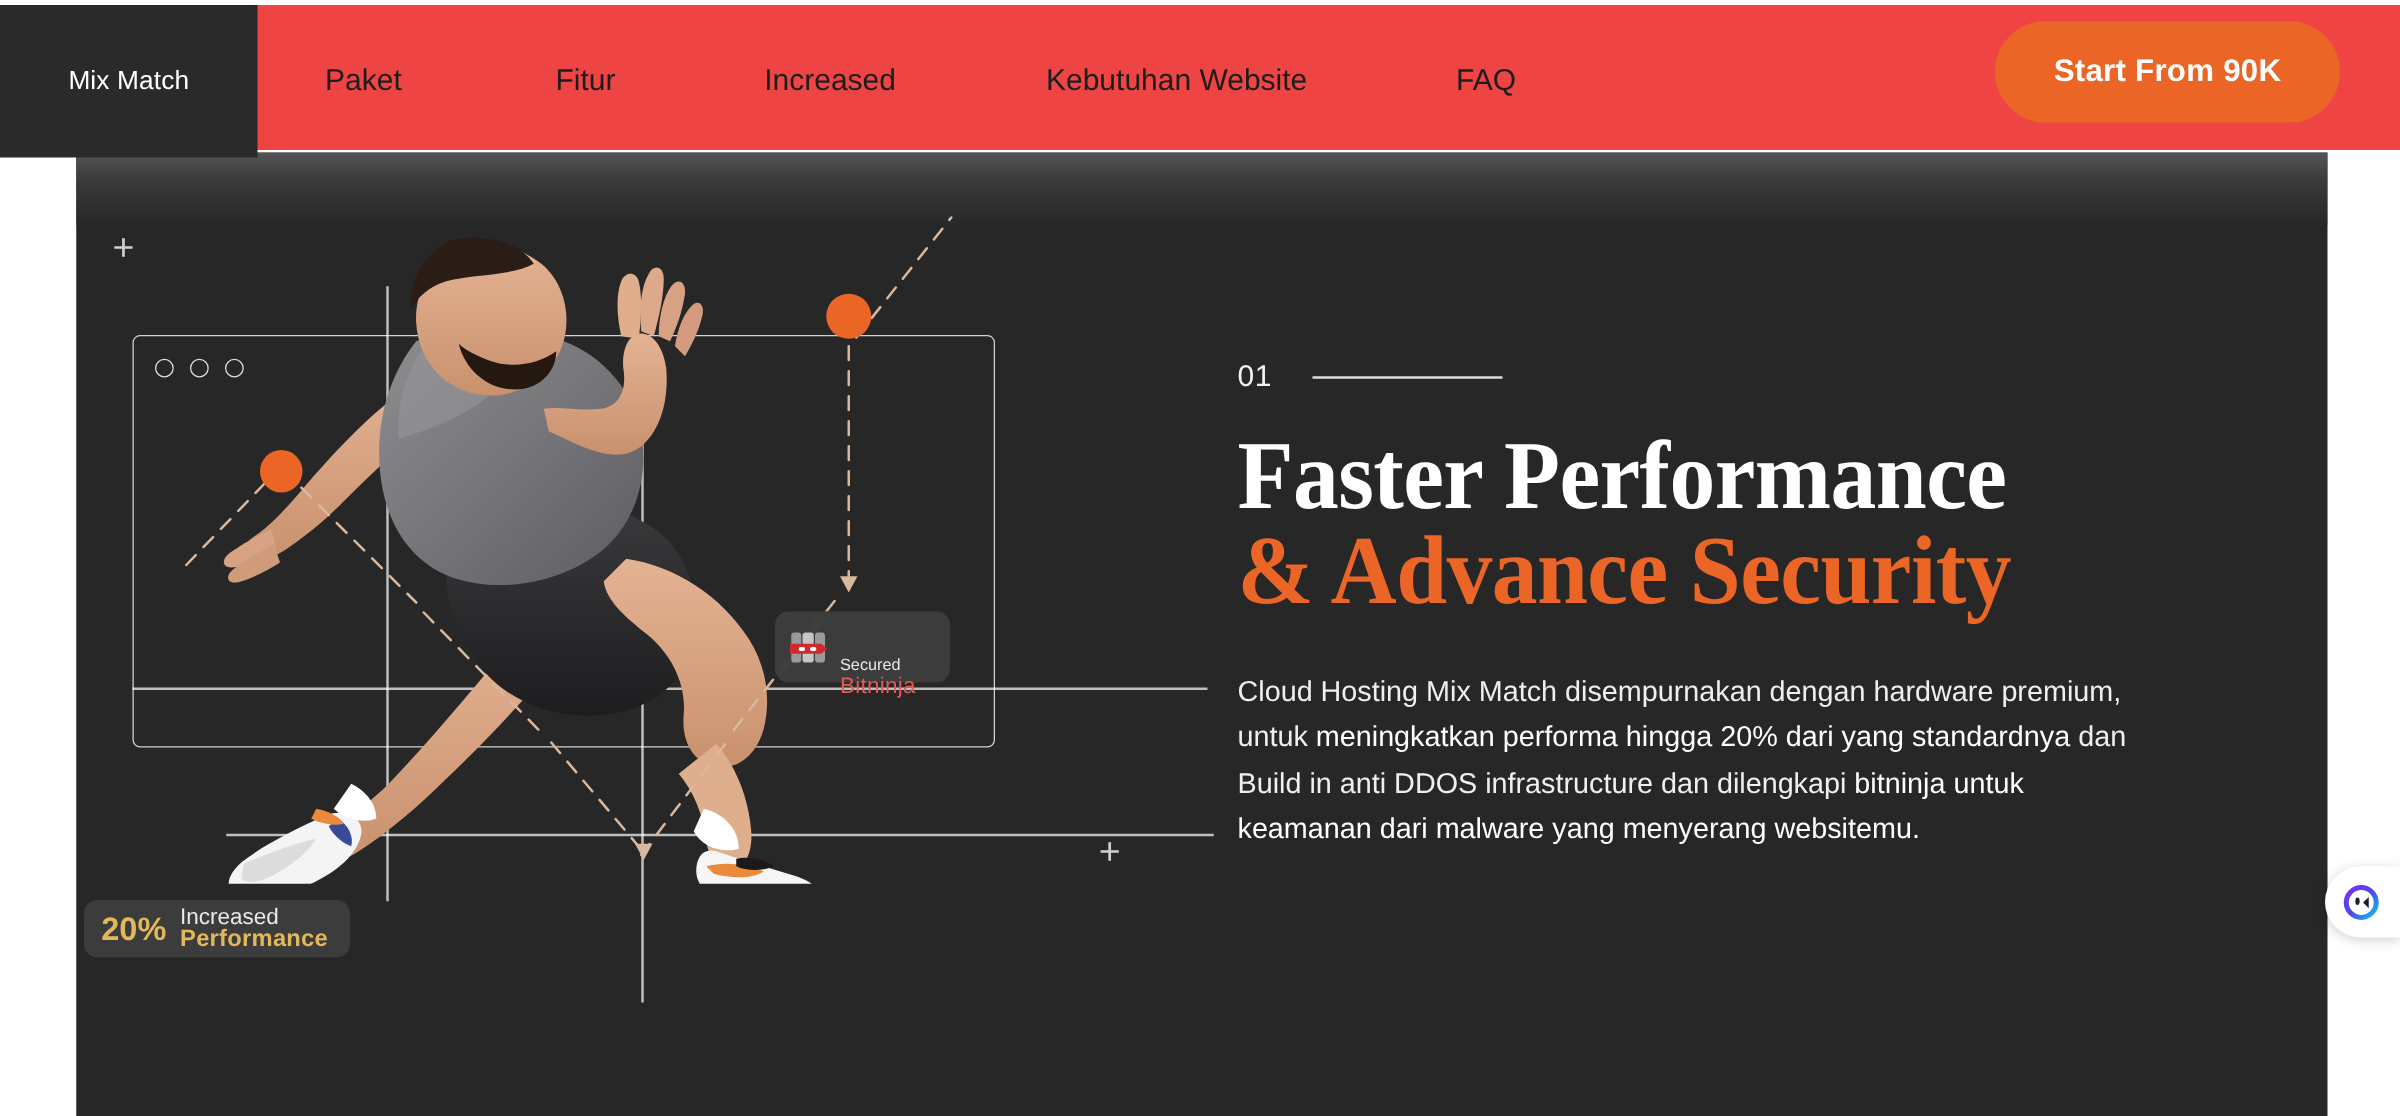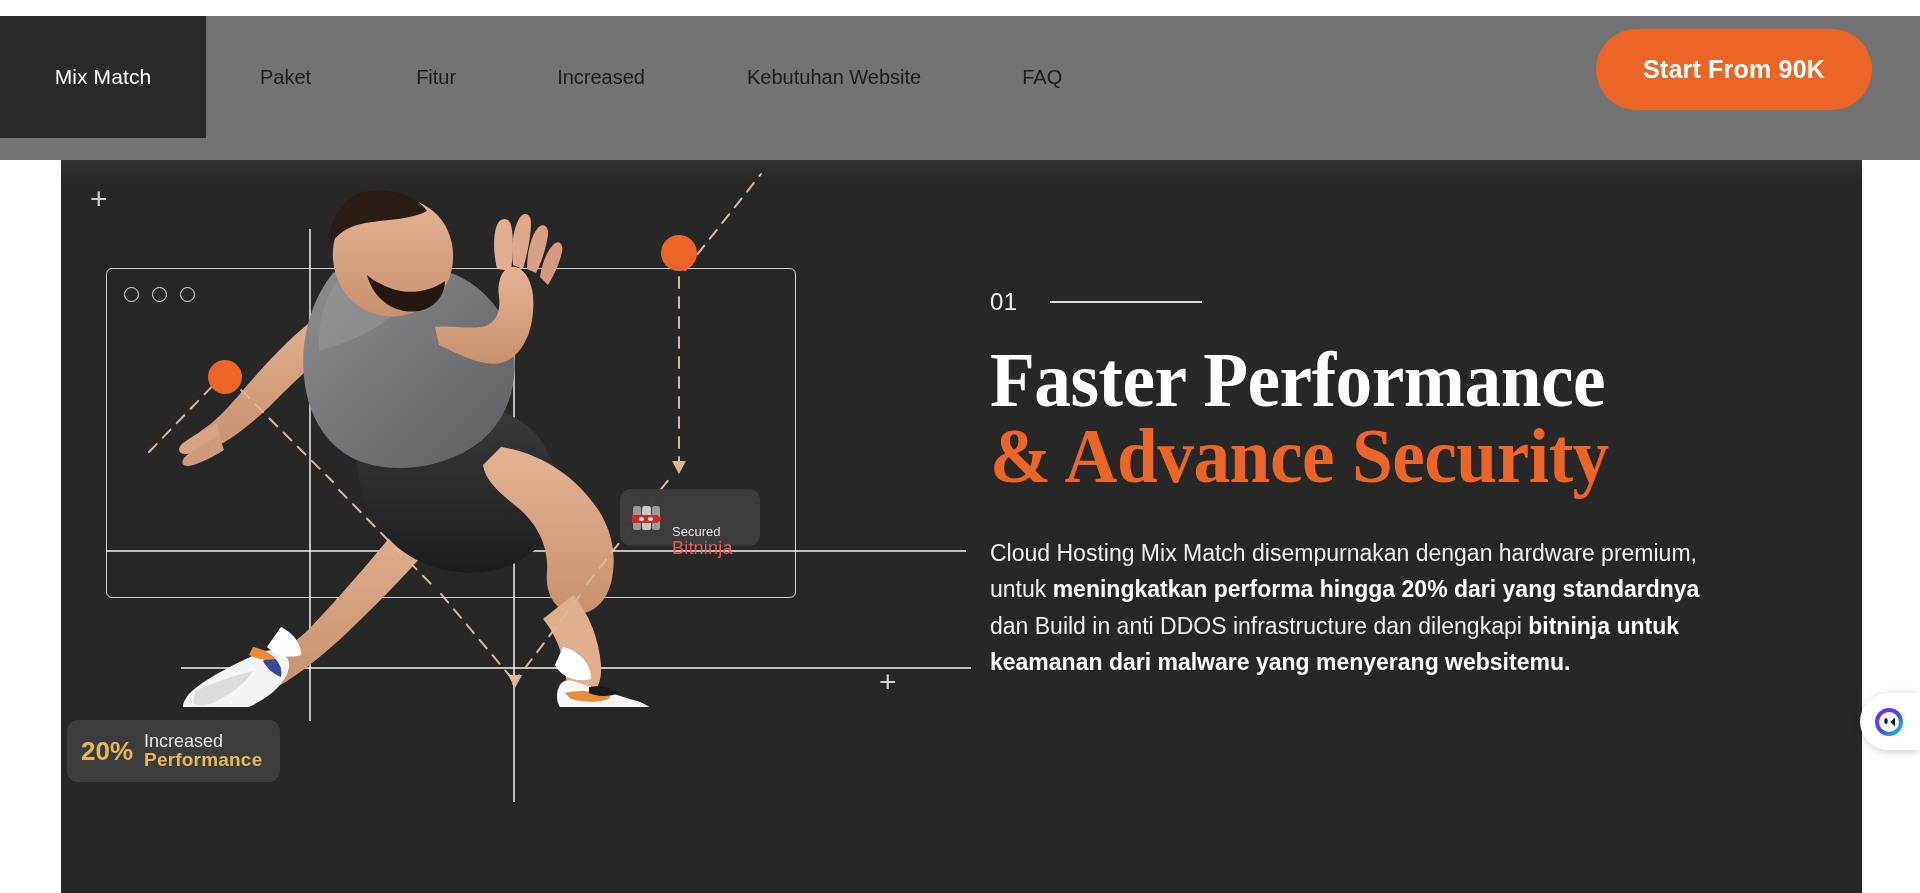--- a/index.html
+++ b/index.html
@@ -6,44 +6,44 @@
   html, body {
     width: 1920px; height: 893px;
     overflow: hidden;
     background: #ffffff;
     font-family: "Liberation Sans", sans-serif;
   }
   .page { position: relative; width: 1920px; height: 893px; background: #ffffff; }
 
   
   .navbar {
-    position: absolute; top: 16px; left: 0;
-    width: 1920px; height: 144px;
-    background: #737373;
+    position: absolute; top: 4px; left: 0;
+    width: 1920px; height: 116px;
+    background: #ef4444;
     z-index: 40;
   }
   .brand-block {
     position: absolute; top: 0; left: 0;
     width: 206px; height: 122px;
     background: #2a2a2a;
     display: flex; align-items: center; justify-content: center;
   }
   .brand-label {
     color: #ffffff; font-size: 21px; font-weight: 400;
     letter-spacing: 0.1px;
     font-family: "Liberation Sans", sans-serif;
   }
   .nav-links {
     position: absolute; top: 0; left: 206px;
     height: 122px;
     display: flex; align-items: center;
   }
   .nav-link {
-    color: #1d1d1d; font-size: 20px; font-weight: 400;
-    padding: 0 0; margin: 0 0;
+    color: #1d1d1d; font-size: 24px; font-weight: 400;
+    padding: 0 0; margin: 0 18px;
     white-space: nowrap;
     cursor: pointer;
     font-family: "Liberation Sans", sans-serif;
   }
   .nl-0 { margin-left: 54px; }
   .nl-1 { margin-left: 105px; }
   .nl-2 { margin-left: 101px; }
   .nl-3 { margin-left: 102px; }
   .nl-4 { margin-left: 101px; }
   .cta-button {
@@ -121,21 +121,21 @@
   
   .badge {
     position: absolute;
     background: rgba(62,62,62,0.93);
     border-radius: 11px;
     display: flex; align-items: center;
     backdrop-filter: blur(2px);
   }
   .badge-perf {
     left: 6px; top: 598px;
-    width: 213px; height: 62px;
+    width: 213px; height: 46px;
     padding: 0 14px; gap: 11px;
   }
   .perf-pct {
     color: #e3b85a; font-size: 26px; font-weight: bold;
     font-family: "Liberation Sans", sans-serif;
   }
   .perf-stack { display: flex; flex-direction: column; line-height: 1.05; }
   .perf-top { color: #e9e9e9; font-size: 18px; font-weight: 400; }
   .perf-bot { color: #e3b85a; font-size: 19px; font-weight: bold; letter-spacing: 0.2px; }
 
@@ -173,21 +173,21 @@
 
   .para {
     margin-top: 42px;
     width: 730px;
     color: #efefef;
     font-size: 23px;
     line-height: 1.57;
     font-weight: 400;
     font-family: "Liberation Sans", sans-serif;
   }
-  .para b { font-weight: bold; color: #ffffff; }
+  .para b { font-weight: normal; color: #ffffff; }
   .chat-widget {
     position: absolute; right: 0; top: 693px;
     width: 60px; height: 57px;
     background: #ffffff;
     border-radius: 29px 0 0 29px;
     display: flex; align-items: center; justify-content: flex-start;
     padding-left: 13px;
     box-shadow: 0 2px 10px rgba(0,0,0,0.18);
     cursor: pointer;
     z-index: 50;

